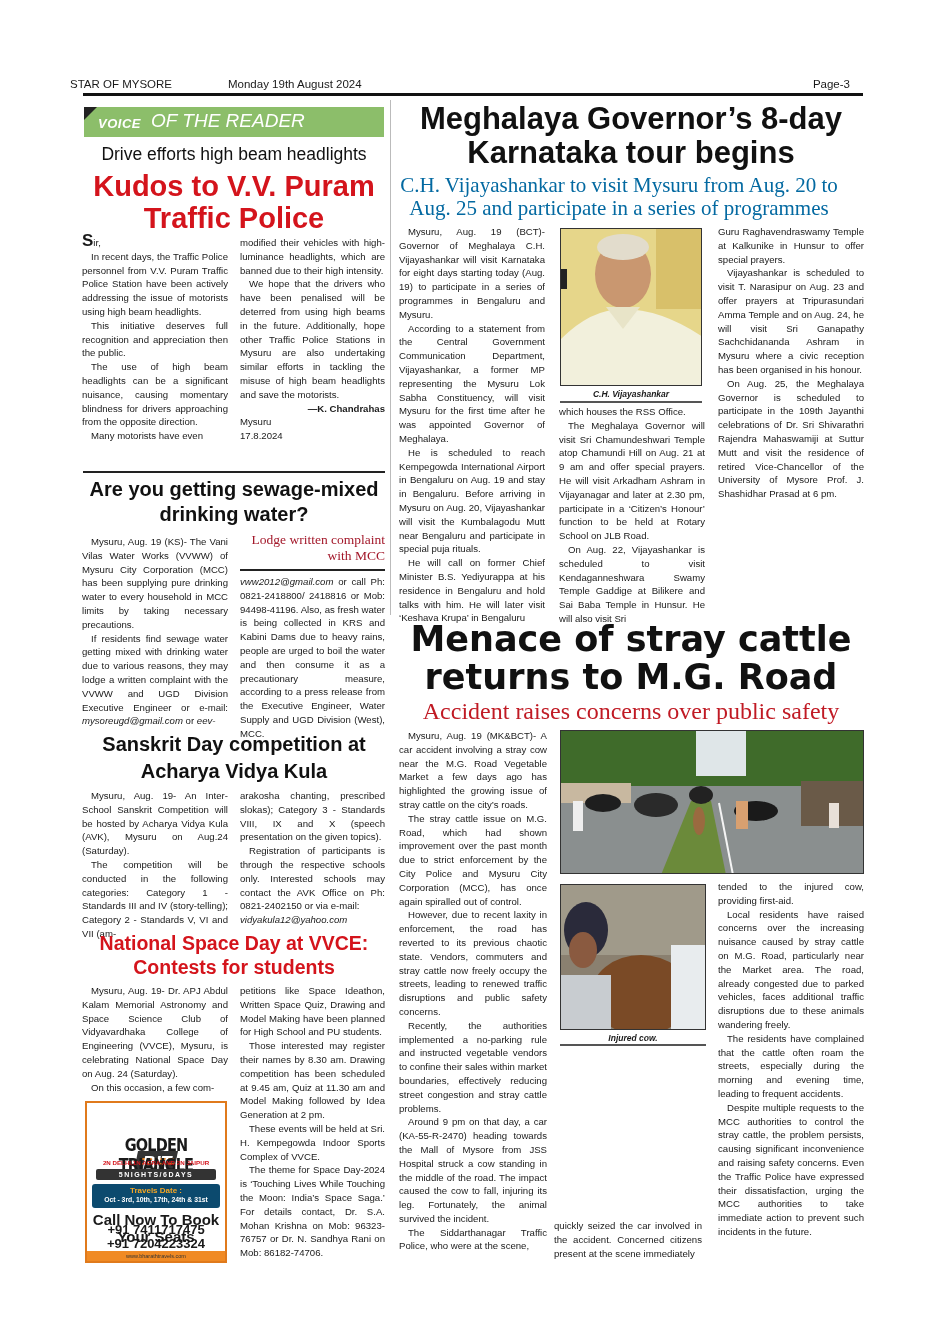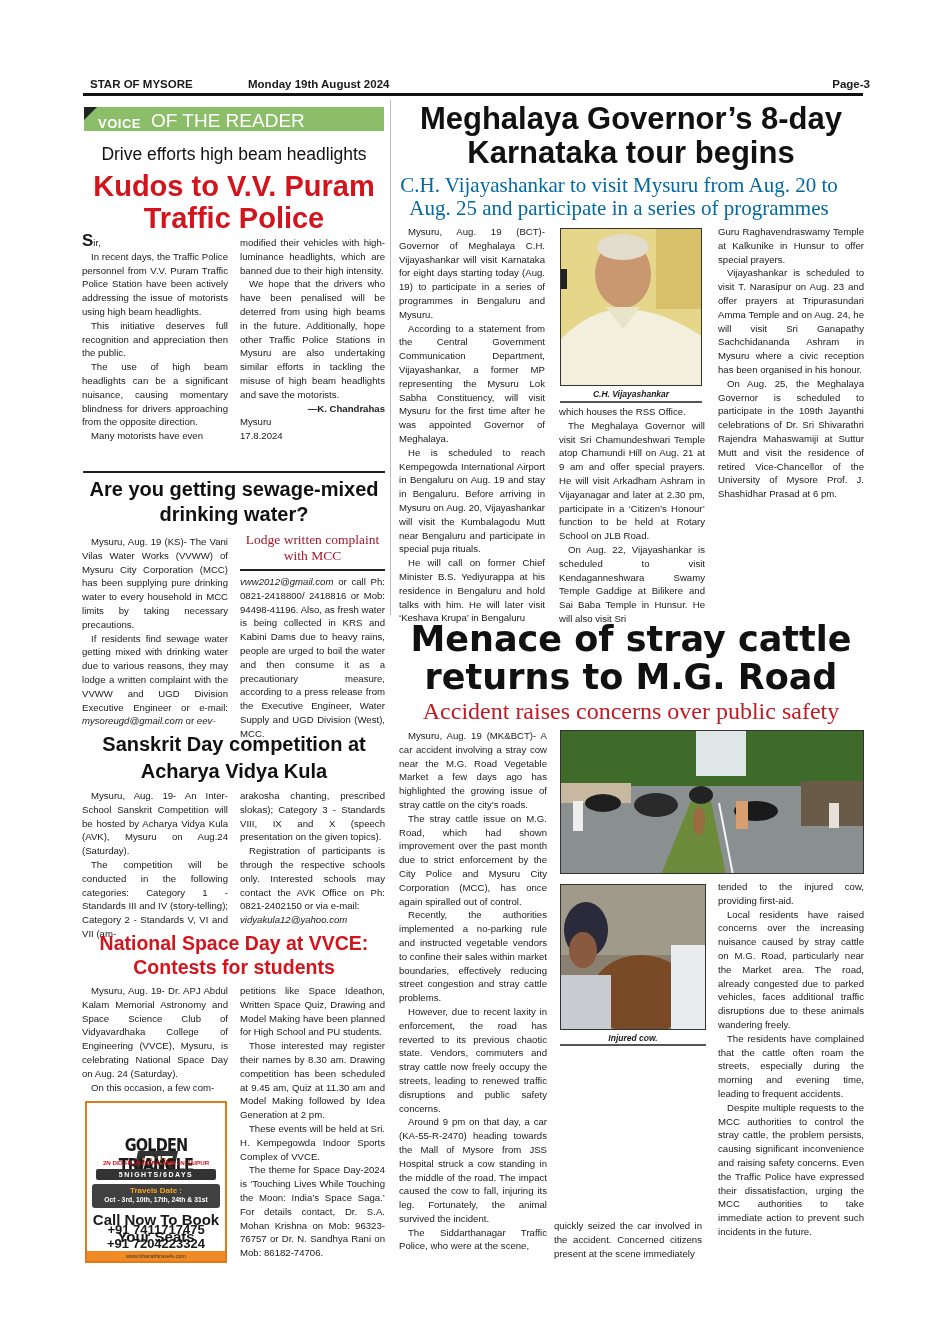--- a/index.html
+++ b/index.html
@@ -5,28 +5,28 @@
   * { box-sizing: border-box; margin: 0; padding: 0; }
   html, body { width: 945px; height: 1337px; background: #ffffff; }
   body { position: relative; font-family: "Liberation Sans", sans-serif; color: #1a1a1a; overflow: hidden; }
   .abs { position: absolute; }
   .body-text { font-size: 9.6px; line-height: 13.8px; text-align: justify; hyphens: none; }
   .body-text p { text-indent: 9px; }
   .body-text p.noindent { text-indent: 0; }
   .em { font-style: italic; }
 
   
-  #masthead { left: 90px; top: 76px; width: 780px; height: 18px; font-weight: bold; font-size: 11.5px; }
+  #masthead { left: 70px; top: 76px; width: 780px; height: 18px; font-weight: normal; font-size: 11.5px; }
   #masthead .paper { position: absolute; left: 0; top: 2px; }
   #masthead .date { position: absolute; left: 158px; top: 2px; }
   #masthead .page { position: absolute; right: 0; top: 2px; }
   #rule-top { left: 83px; top: 93px; width: 780px; height: 3px; background: #111; }
 
   
-  #voice-banner { left: 84px; top: 107px; width: 300px; height: 24px; background: #8cbe6a; color: #fff; }
+  #voice-banner { left: 84px; top: 107px; width: 300px; height: 30px; background: #8cbe6a; color: #fff; font-style: italic; }
   #voice-banner .corner { position: absolute; left: 0; top: 0; width: 0; height: 0; border-top: 13px solid #222; border-right: 13px solid transparent; }
   #voice-banner .voice { position: absolute; left: 14px; top: 9px; font-weight: bold; font-size: 13px; letter-spacing: 0.5px; }
   #voice-banner .rest { position: absolute; left: 67px; top: 3px; font-size: 19px; }
 
   .kicker { font-size: 17.5px; text-align: center; color: #111; }
   .head-red { color: #d4141c; font-weight: bold; text-align: center; }
   .head-black { color: #111; font-weight: bold; text-align: center; }
   .serif-sub { font-family: "Liberation Serif", serif; text-align: center; }
   .dropcap { font-weight: bold; font-size: 17px; }
   .sig { text-align: right; font-weight: bold; }
@@ -36,21 +36,21 @@
   .photo { overflow: hidden; border: 1px solid #333; }
   .caption { font-style: italic; font-weight: bold; font-size: 8.5px; text-align: center; }
 
   
   #ad { left: 85px; top: 1101px; width: 142px; height: 162px; border: 2px solid #e07a1c; background: #fff; }
   #ad .logo { position: absolute; left: 45px; top: 6px; width: 50px; height: 24px; margin-top: 40px; }
   #ad .logo-text { position: absolute; left: 0; right: 0; top: 4px; text-align: center; font-weight: bold; font-style: italic; font-size: 18px; color: #fff; -webkit-text-stroke: 0; }
   #ad .title { position: absolute; left: 0; right: 0; top: 36px; text-align: center; font-family: "DejaVu Sans", sans-serif; font-weight: bold; font-size: 14.5px; letter-spacing: -0.8px; transform: scaleY(1.25); }
   #ad .route { position: absolute; left: 0; right: 0; top: 56px; text-align: center; font-size: 6.2px; font-weight: bold; color: #d4141c; }
   #ad .nights { position: absolute; left: 9px; right: 9px; top: 66px; height: 11px; background: #333; color: #fff; text-align: center; font-size: 7px; font-weight: bold; letter-spacing: 1.5px; line-height: 11px; border-radius: 2px; }
-  #ad .dates { position: absolute; left: 5px; right: 5px; top: 81px; height: 24px; background: #404040; border-radius: 3px; text-align: center; }
+  #ad .dates { position: absolute; left: 5px; right: 5px; top: 81px; height: 24px; background: #0c4a6e; border-radius: 3px; text-align: center; }
   #ad .dates .lbl { display: block; color: #f5a623; font-size: 8px; font-weight: bold; margin-top: 2px; }
   #ad .dates .val { display: block; color: #fff; font-size: 6.8px; font-weight: bold; margin-top: 1px; }
   #ad .call { position: absolute; left: 0; right: 0; top: 108px; text-align: center; font-size: 15px; font-weight: bold; }
   #ad .ph1 { position: absolute; left: 0; right: 0; top: 119px; text-align: center; font-size: 13px; font-weight: bold; }
   #ad .ph2 { position: absolute; left: 0; right: 0; top: 133px; text-align: center; font-size: 13px; font-weight: bold; }
   #ad .web { position: absolute; left: 0; right: 0; bottom: 0; height: 10px; background: #f08a24; text-align: center; font-size: 5.5px; line-height: 10px; color: #333; }
 </style>
 </head>
 <body>
 
@@ -85,21 +85,21 @@
   <p class="noindent">Mysuru</p>
   <p class="noindent">17.8.2024</p>
 </div>
 <div class="abs hrule" style="left:83px;top:471px;width:302px;"></div>
 
 <div class="abs head-black" style="left:83px;top:477px;width:302px;font-size:20px;line-height:25px;">Are you getting sewage-mixed drinking water?</div>
 <div class="abs body-text" style="left:82px;top:535px;width:146px;">
   <p>Mysuru, Aug. 19 (KS)- The Vani Vilas Water Works (VVWW) of Mysuru City Corporation (MCC) has been supplying pure drinking water to every household in MCC limits by taking necessary precautions.</p>
   <p><span>If residents find sewage water getting mixed with drinking water due to various reasons, they may lodge a written complaint with the VVWW and UGD Division Executive Engineer or e-mail:</span> <span class="em">mysoreugd@gmail.com</span><span> or </span><span class="em">eev-</span></p>
 </div>
-<div class="abs serif-sub" style="left:240px;top:532px;width:145px;font-size:13.5px;line-height:16px;color:#a3182a;">Lodge written complaint with MCC</div>
+<div class="abs serif-sub" style="left:240px;top:532px;width:145px;font-size:13.5px;line-height:16px;color:#a3182a;text-align:right;">Lodge written complaint with MCC</div>
 <div class="abs hrule" style="left:240px;top:569px;width:145px;"></div>
 <div class="abs body-text" style="left:240px;top:575px;width:145px;">
   <p class="noindent"><span class="em">vww2012@gmail.com</span><span> or call Ph: 0821-2418800/ 2418816 or Mob: 94498-41196. Also, as fresh water is being collected in KRS and Kabini Dams due to heavy rains, people are urged to boil the water and then consume it as a precautionary measure, according to a press release from the Executive Engineer, Water Supply and UGD Division (West), MCC.</span></p>
 </div>
 
 <div class="abs head-black" style="left:83px;top:731px;width:302px;font-size:20px;line-height:27px;">Sanskrit Day competition at Acharya Vidya Kula</div>
 <div class="abs body-text" style="left:82px;top:789px;width:146px;">
   <p>Mysuru, Aug. 19- An Inter-School Sanskrit Competition will be hosted by Acharya Vidya Kula (AVK), Mysuru on Aug.24 (Saturday).</p>
   <p>The competition will be conducted in the following categories: Category 1 - Standards III and IV (story-telling); Category 2 - Standards V, VI and VII (am-</p>
 </div>
@@ -177,22 +177,22 @@
   <p>Vijayashankar is scheduled to visit T. Narasipur on Aug. 23 and offer prayers at Tripurasundari Amma Temple and on Aug. 24, he will visit Sri Ganapathy Sachchidananda Ashram in Mysuru where a civic reception has been organised in his honour.</p>
   <p>On Aug. 25, the Meghalaya Governor is scheduled to participate in the 109th Jayanthi celebrations of Dr. Sri Shivarathri Rajendra Mahaswamiji at Suttur Mutt and visit the residence of retired Vice-Chancellor of the University of Mysore Prof. J. Shashidhar Prasad at 6 pm.</p>
 </div>
 
 <div class="abs head-black" style="left:396px;top:620px;width:470px;font-size:35px;line-height:38px;font-family:'DejaVu Sans',sans-serif;">Menace of stray cattle returns to M.G. Road</div>
 <div class="abs serif-sub" style="left:396px;top:697px;width:470px;font-size:24px;line-height:28px;color:#c01a24;">Accident raises concerns over public safety</div>
 
 <div class="abs body-text" style="left:399px;top:729px;width:148px;">
   <p>Mysuru, Aug. 19 (MK&amp;BCT)- A car accident involving a stray cow near the M.G. Road Vegetable Market a few days ago has highlighted the growing issue of stray cattle on the city’s roads.</p>
   <p>The stray cattle issue on M.G. Road, which had shown improvement over the past month due to strict enforcement by the City Police and Mysuru City Corporation (MCC), has once again spiralled out of control.</p>
+  <p>However, due to recent laxity in enforcement, the road has reverted to its previous chaotic state. Vendors, commuters and stray cattle now freely occupy the streets, leading to renewed traffic disruptions and public safety concerns.</p>
   <p>Recently, the authorities implemented a no-parking rule and instructed vegetable vendors to confine their sales within market boundaries, effectively reducing street congestion and stray cattle problems.</p>
-  <p>However, due to recent laxity in enforcement, the road has reverted to its previous chaotic state. Vendors, commuters and stray cattle now freely occupy the streets, leading to renewed traffic disruptions and public safety concerns.</p>
   <p>Around 9 pm on that day, a car (KA-55-R-2470) heading towards the Mall of Mysore from JSS Hospital struck a cow standing in the middle of the road. The impact caused the cow to fall, injuring its leg. Fortunately, the animal survived the incident.</p>
   <p>The Siddarthanagar Traffic Police, who were at the scene,</p>
 </div>
 
 <div class="abs photo" style="left:560px;top:730px;width:304px;height:144px;">
   <svg width="304" height="144" viewBox="0 0 304 144">
     <rect x="0" y="0" width="304" height="144" fill="#8fa6a0"></rect>
     <rect x="0" y="0" width="304" height="60" fill="#3f6b2a"></rect>
     <rect x="135" y="0" width="50" height="45" fill="#dfe6e8"></rect>
     <rect x="0" y="55" width="304" height="89" fill="#8a8f8f"></rect>

